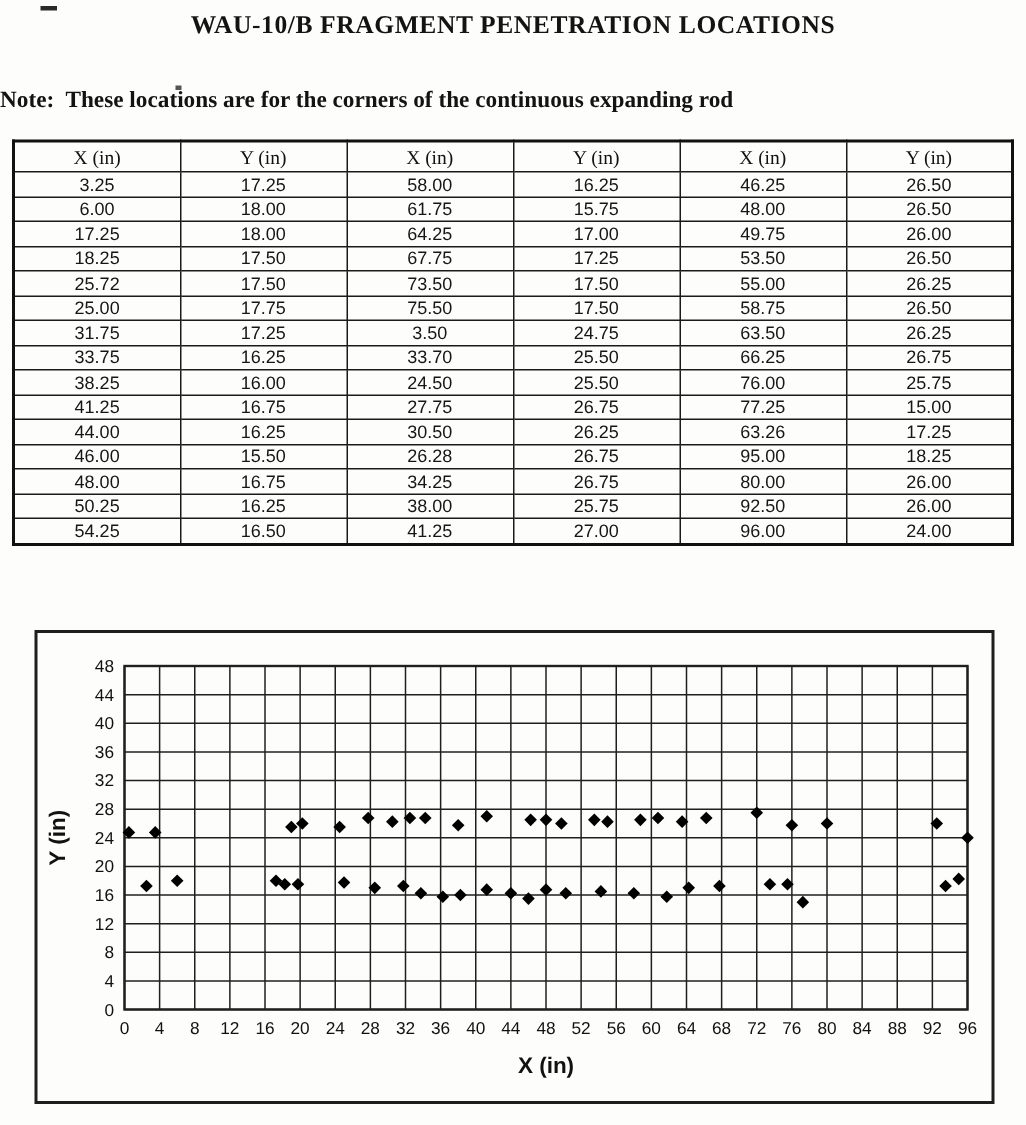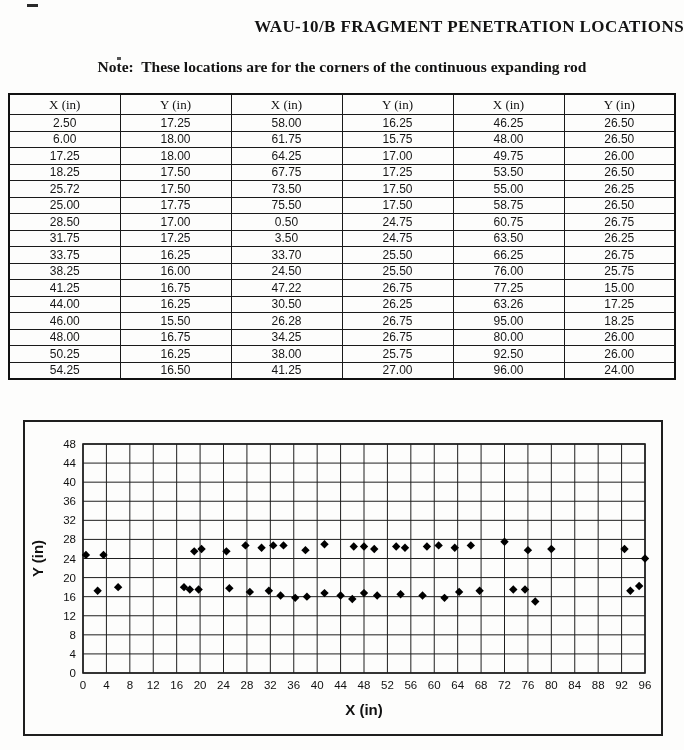--- a/index.html
+++ b/index.html
@@ -2,26 +2,26 @@
 <html><head>
 <meta charset="utf-8">
 <style>
   html,body{margin:0;padding:0;background:#e8e8e8;}
   .page{
     position:relative;width:684px;height:750px;background:#fdfdfc;
     font-family:"Liberation Sans",sans-serif;color:#121212;overflow:hidden;
     box-shadow:0 0 4px rgba(0,0,0,.3);
   }
   .doc-title{
-    position:absolute;top:17px;left:0;width:100%;text-align:right;
+    position:absolute;top:7px;left:0;width:100%;text-align:center;
     font-family:"Liberation Serif",serif;font-weight:bold;font-size:17px;
     letter-spacing:.4px;color:#131313;
   }
   .doc-note{
-    position:absolute;top:58px;left:0;width:100%;text-align:center;
+    position:absolute;top:58px;left:0;width:100%;text-align:left;
     font-family:"Liberation Serif",serif;font-weight:bold;font-size:15.5px;
     white-space:pre;color:#131313;
   }
   .artifact-dash{position:absolute;left:27px;top:4px;width:11px;height:3px;background:#2a2a2a;}
   .artifact-dot{position:absolute;left:117px;top:57px;width:4px;height:3px;background:#555;}
   table.pen-table{
     position:absolute;left:8px;top:93px;width:668px;
     border-collapse:collapse;table-layout:fixed;
     font-size:12px;
   }
@@ -61,21 +61,21 @@
           <th>X (in)</th>
           <th>Y (in)</th>
           <th>X (in)</th>
           <th>Y (in)</th>
           <th>X (in)</th>
           <th>Y (in)</th>
         </tr>
     </thead>
     <tbody id="tbody">
         <tr>
-          <td>2.50</td>
+          <td>3.25</td>
           <td>17.25</td>
           <td>58.00</td>
           <td>16.25</td>
           <td>46.25</td>
           <td>26.50</td>
         </tr>
         <tr>
           <td>6.00</td>
           <td>18.00</td>
           <td>61.75</td>
@@ -109,28 +109,20 @@
         </tr>
         <tr>
           <td>25.00</td>
           <td>17.75</td>
           <td>75.50</td>
           <td>17.50</td>
           <td>58.75</td>
           <td>26.50</td>
         </tr>
         <tr>
-          <td>28.50</td>
-          <td>17.00</td>
-          <td>0.50</td>
-          <td>24.75</td>
-          <td>60.75</td>
-          <td>26.75</td>
-        </tr>
-        <tr>
           <td>31.75</td>
           <td>17.25</td>
           <td>3.50</td>
           <td>24.75</td>
           <td>63.50</td>
           <td>26.25</td>
         </tr>
         <tr>
           <td>33.75</td>
           <td>16.25</td>
@@ -143,21 +135,21 @@
           <td>38.25</td>
           <td>16.00</td>
           <td>24.50</td>
           <td>25.50</td>
           <td>76.00</td>
           <td>25.75</td>
         </tr>
         <tr>
           <td>41.25</td>
           <td>16.75</td>
-          <td>47.22</td>
+          <td>27.75</td>
           <td>26.75</td>
           <td>77.25</td>
           <td>15.00</td>
         </tr>
         <tr>
           <td>44.00</td>
           <td>16.25</td>
           <td>30.50</td>
           <td>26.25</td>
           <td>63.26</td>

